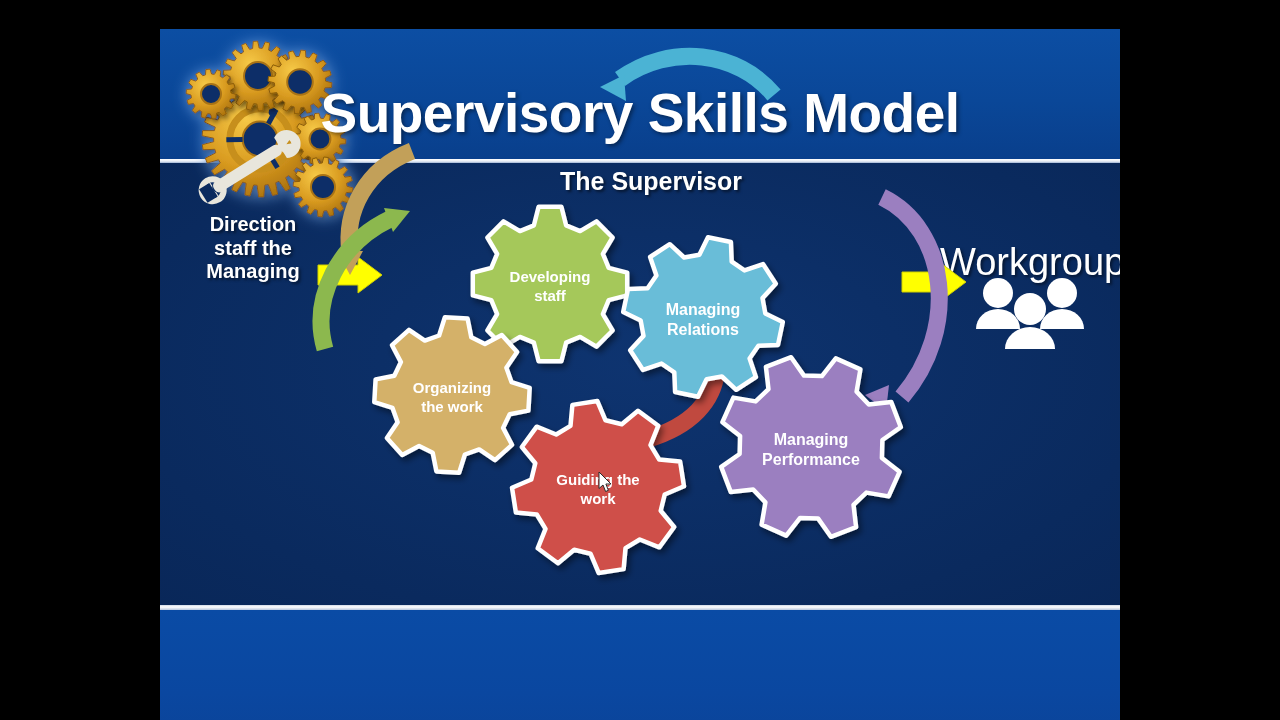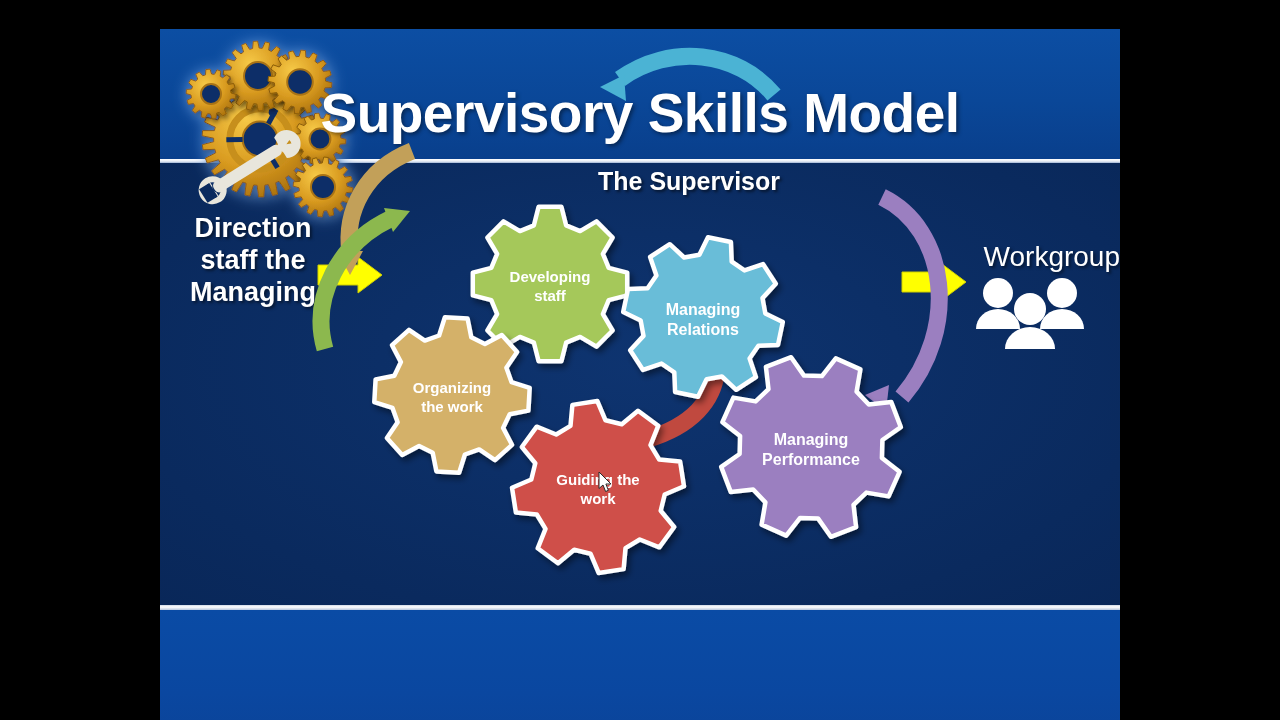--- a/index.html
+++ b/index.html
@@ -18,33 +18,33 @@
      background:radial-gradient(120% 130% at 50% 45%,#0e3470 0%,#0a2a5e 45%,#061f4a 100%);}
   #bottom-rule{position:absolute;left:0;top:576px;width:960px;height:5px;
      background:linear-gradient(180deg,#cfd9e8 0%,#ffffff 40%,#b7c6de 100%);}
   #footer-band{position:absolute;left:0;top:581px;width:960px;height:139px;
      background:linear-gradient(180deg,#0a4ba5 0%,#0a47a0 60%,#0b4398 100%);}
 
   
   #title{position:absolute;left:0;top:52px;width:960px;text-align:center;
      color:#fff;font-size:55px;font-weight:700;letter-spacing:-0.5px;
      text-shadow:2px 2px 4px rgba(0,0,0,.45);white-space:nowrap;}
-  #subtitle{position:absolute;left:400px;top:138px;width:220px;text-align:right;
+  #subtitle{position:absolute;left:400px;top:138px;width:220px;text-align:left;
      color:#fff;font-size:25px;font-weight:700;
      text-shadow:2px 2px 3px rgba(0,0,0,.55);white-space:nowrap;}
 
   
   #left-label{position:absolute;left:8px;top:184px;width:170px;text-align:center;
-     color:#fff;font-size:27px;font-weight:700;line-height:1.18;
+     color:#fff;font-size:20px;font-weight:700;line-height:1.18;
      text-shadow:2px 2px 3px rgba(0,0,0,.5);}
   #left-label span{display:block;}
 
   
-  #right-label{position:absolute;left:780px;top:212px;width:180px;text-align:right;
-     color:#fff;font-size:28px;font-weight:400;
+  #right-label{position:absolute;left:780px;top:212px;width:180px;text-align:left;
+     color:#fff;font-size:38px;font-weight:400;
      text-shadow:2px 2px 3px rgba(0,0,0,.5);white-space:nowrap;}
 
   .svg-layer{position:absolute;left:0;top:0;width:960px;height:720px;overflow:visible;}
 
   .gear-text{fill:#ffffff;font-family:"Liberation Sans",sans-serif;font-weight:700;
      text-anchor:middle;paint-order:stroke;}
 
   
   #toolbar{position:absolute;left:162px;top:694px;display:flex;gap:5px;align-items:center;}
   .tb-btn{width:22px;height:22px;border-radius:50%;border:1.5px solid #4a7ec4;

